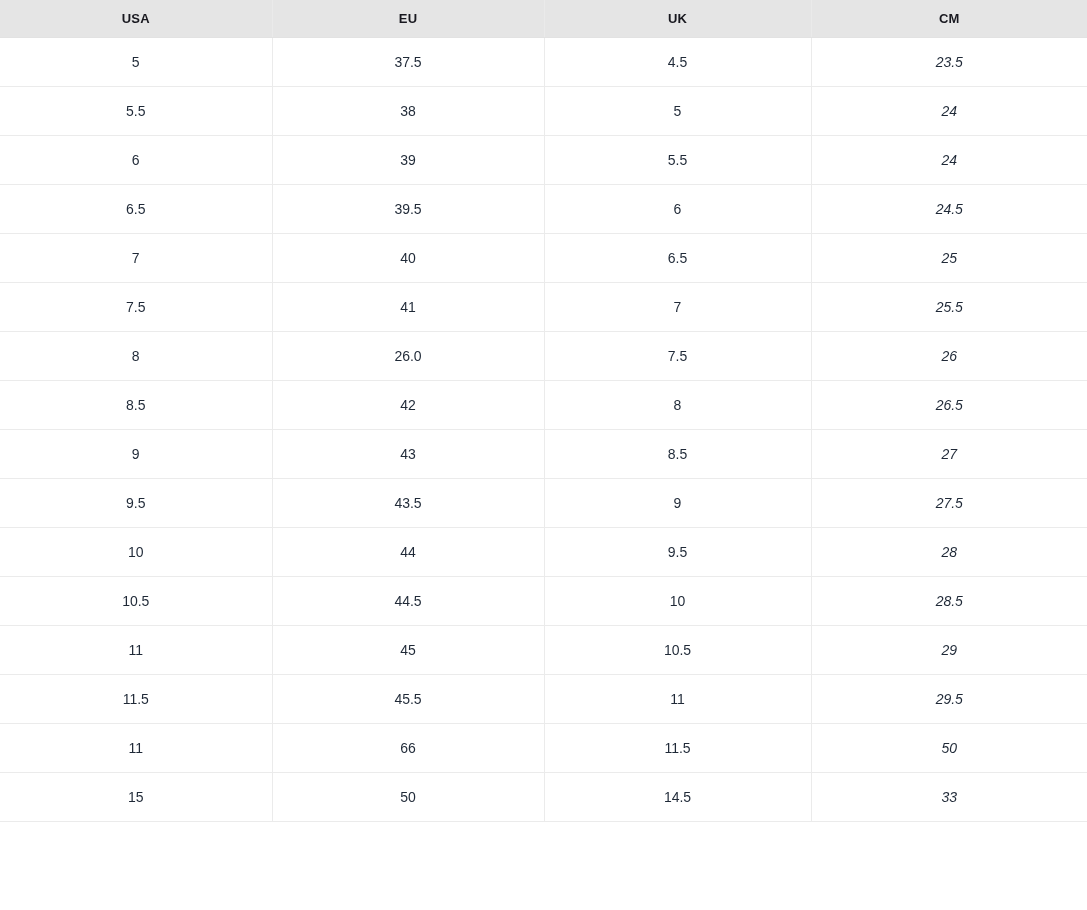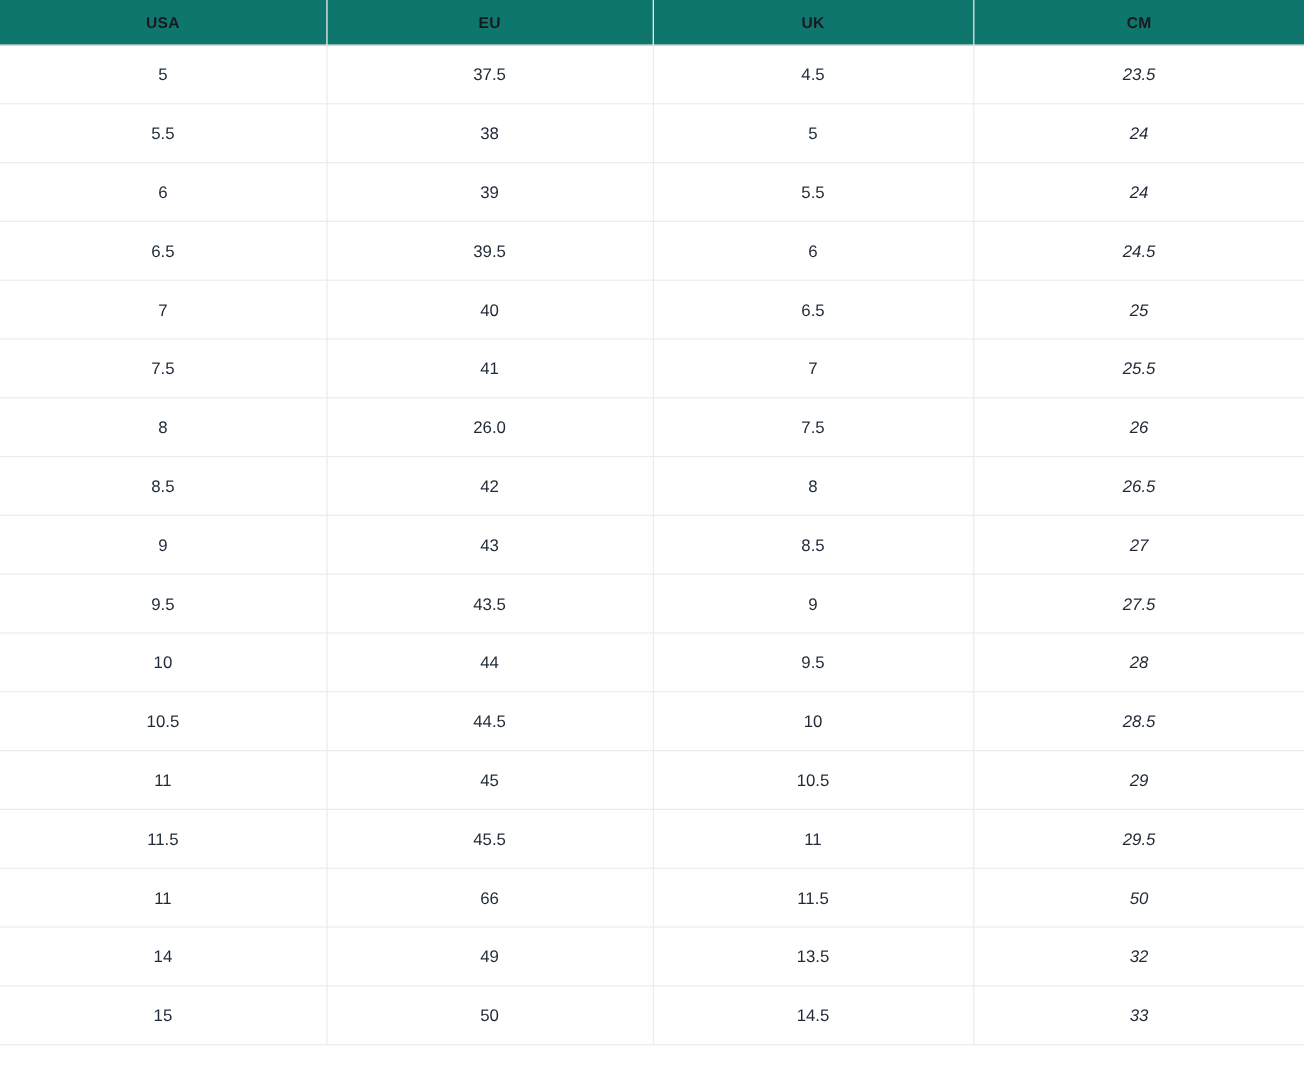--- a/index.html
+++ b/index.html
@@ -22,21 +22,21 @@
     table-layout: fixed;
   }
 
   #size-chart col.c0 { width: 272px; }
   #size-chart col.c1 { width: 272px; }
   #size-chart col.c2 { width: 267px; }
   #size-chart col.c3 { width: 276px; }
 
   #size-chart thead th {
     height: 37px;
-    background: #0f766e;
+    background: #e5e5e5;
     font-size: 13px;
     font-weight: bold;
     color: #18181f;
     text-align: center;
     vertical-align: middle;
     padding: 0;
     border-right: 1px solid #eaeaea;
     border-bottom: 1px solid #e2e2e2;
     letter-spacing: 0.2px;
   }
@@ -160,25 +160,19 @@
         <td>11</td>
         <td>29.5</td>
       </tr>
       <tr>
         <td>11</td>
         <td>66</td>
         <td>11.5</td>
         <td>50</td>
       </tr>
       <tr>
-        <td>14</td>
-        <td>49</td>
-        <td>13.5</td>
-        <td>32</td>
-      </tr>
-      <tr>
         <td>15</td>
         <td>50</td>
         <td>14.5</td>
         <td>33</td>
       </tr>
     </tbody>
 </table>
 
 </body></html>

